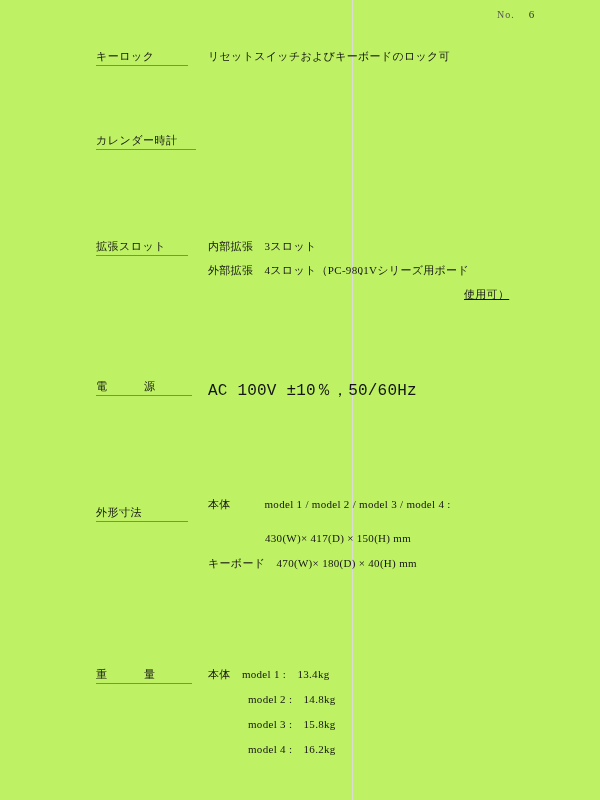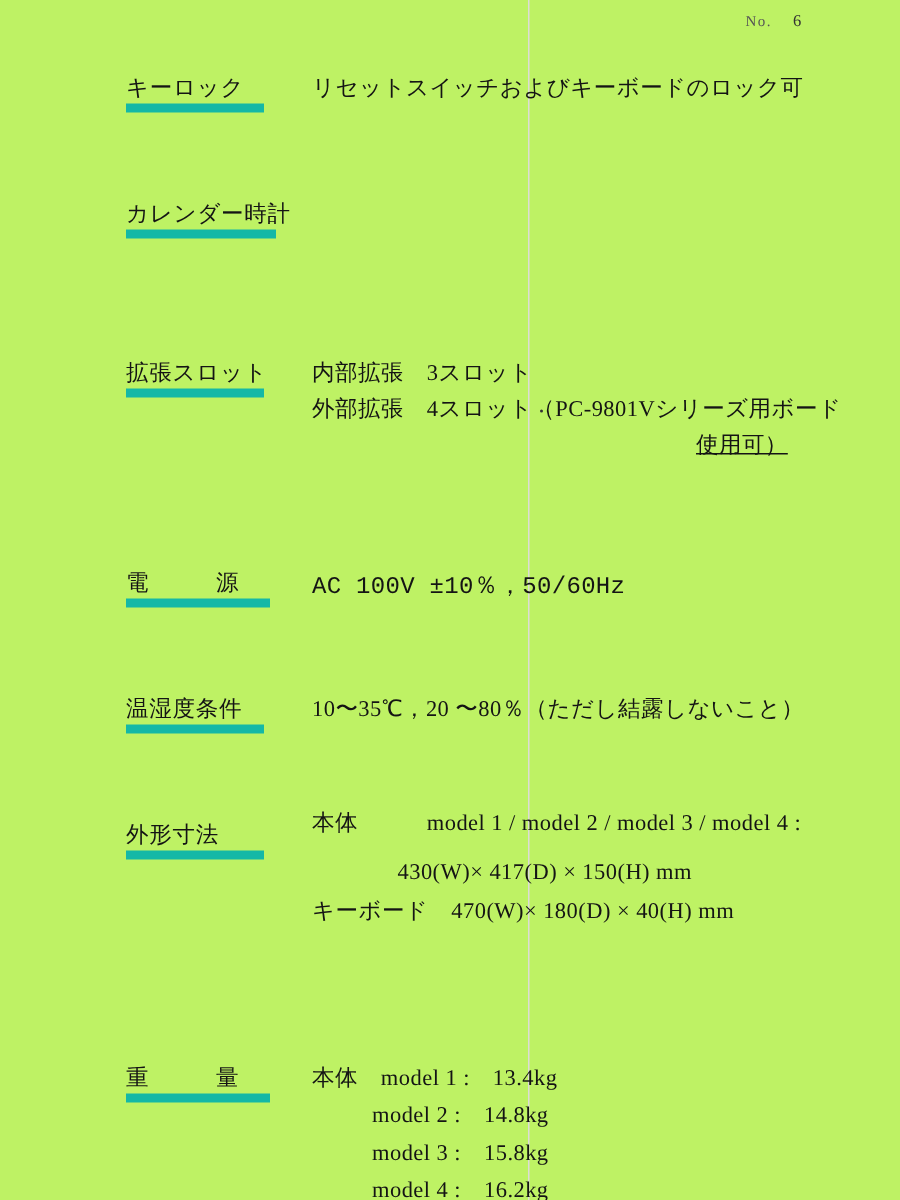--- a/index.html
+++ b/index.html
@@ -52,38 +52,38 @@
     left: 0;
     top: 34px;
     width: 600px;
   }
   .row {
     position: relative;
     width: 600px;
   }
   .term {
     position: absolute;
-    left: 84px;
+    left: 96px;
     width: 120px;
-    font-size: 15px;
+    font-size: 11px;
     letter-spacing: 0.5px;
-    border-bottom: 6px solid #14b8a6;
+    border-bottom: 1px solid #14b8a6;
     padding-bottom: 1px;
     white-space: nowrap;
     color: #141414;
   }
   .term.spaced {
     letter-spacing: 5px;
     padding-right: 4px;
   }
   .term.w-narrow { width: 92px; }
   .term.w-mid { width: 100px; }
   .desc {
     position: absolute;
-    font-size: 15px;
+    font-size: 11px;
     letter-spacing: 0.3px;
     white-space: nowrap;
     color: #141414;
   }
   .desc.ltr {
     font-family: "Liberation Mono", monospace;
     font-size: 16px;
     letter-spacing: 0.2px;
   }
   .dot-mark {
@@ -124,24 +124,20 @@
       <div class="desc" style="left:208px; top:134px;">外部拡張　4スロット（PC‑9801Vシリーズ用ボード</div>
       <div class="desc" style="left:464px; top:158px;text-decoration:underline;">使用可）</div>
       <div class="dot-mark" style="left:360px; top:144px;"></div>
     </div>
 
     <div class="row" style="height:42px; top:0;">
       <div class="term spaced w-narrow" style="top:180px;">電　　源</div>
       <div class="desc ltr" style="left:208px; top:181px;">AC 100V ±10％，50/60Hz</div>
     </div>
 
-    <div class="row" style="height:42px; top:0;">
-      <div class="term w-narrow" style="top:222px;">温湿度条件</div>
-      <div class="desc" style="left:208px; top:222px;">10〜35℃，20 〜80％（ただし結露しないこと）</div>
-    </div>
 
     <div class="row" style="height:81px; top:0;padding-left:32px;">
       <div class="term w-narrow" style="top:264px;">外形寸法</div>
       <div class="desc" style="left:208px; top:256px;">本体　　　model 1 / model 2 / model 3 / model 4 :</div>
       <div class="desc" style="left:265px; top:291px;">430(W)× 417(D) × 150(H) mm</div>
       <div class="desc" style="left:208px; top:315px;">キーボード　470(W)× 180(D) × 40(H) mm</div>
     </div>
 
     <div class="row" style="height:120px; top:0;">
       <div class="term spaced w-narrow" style="top:345px;">重　　量</div>

